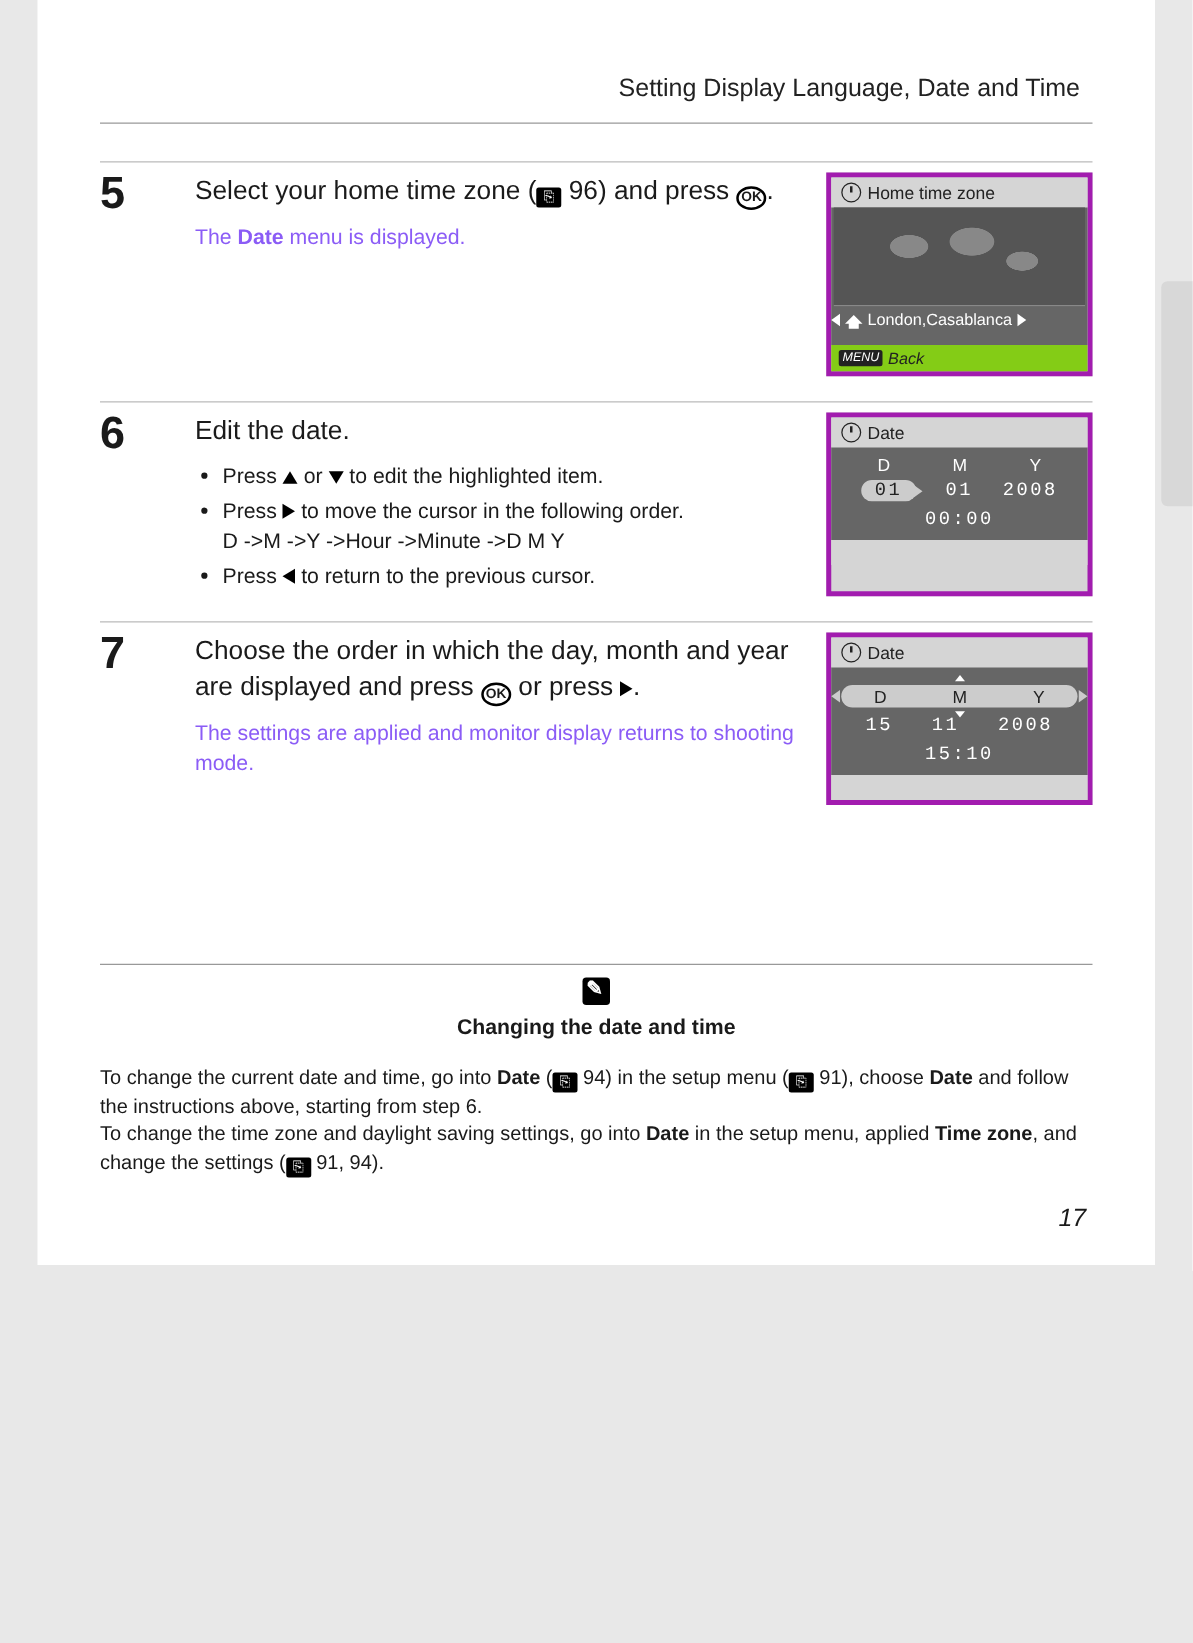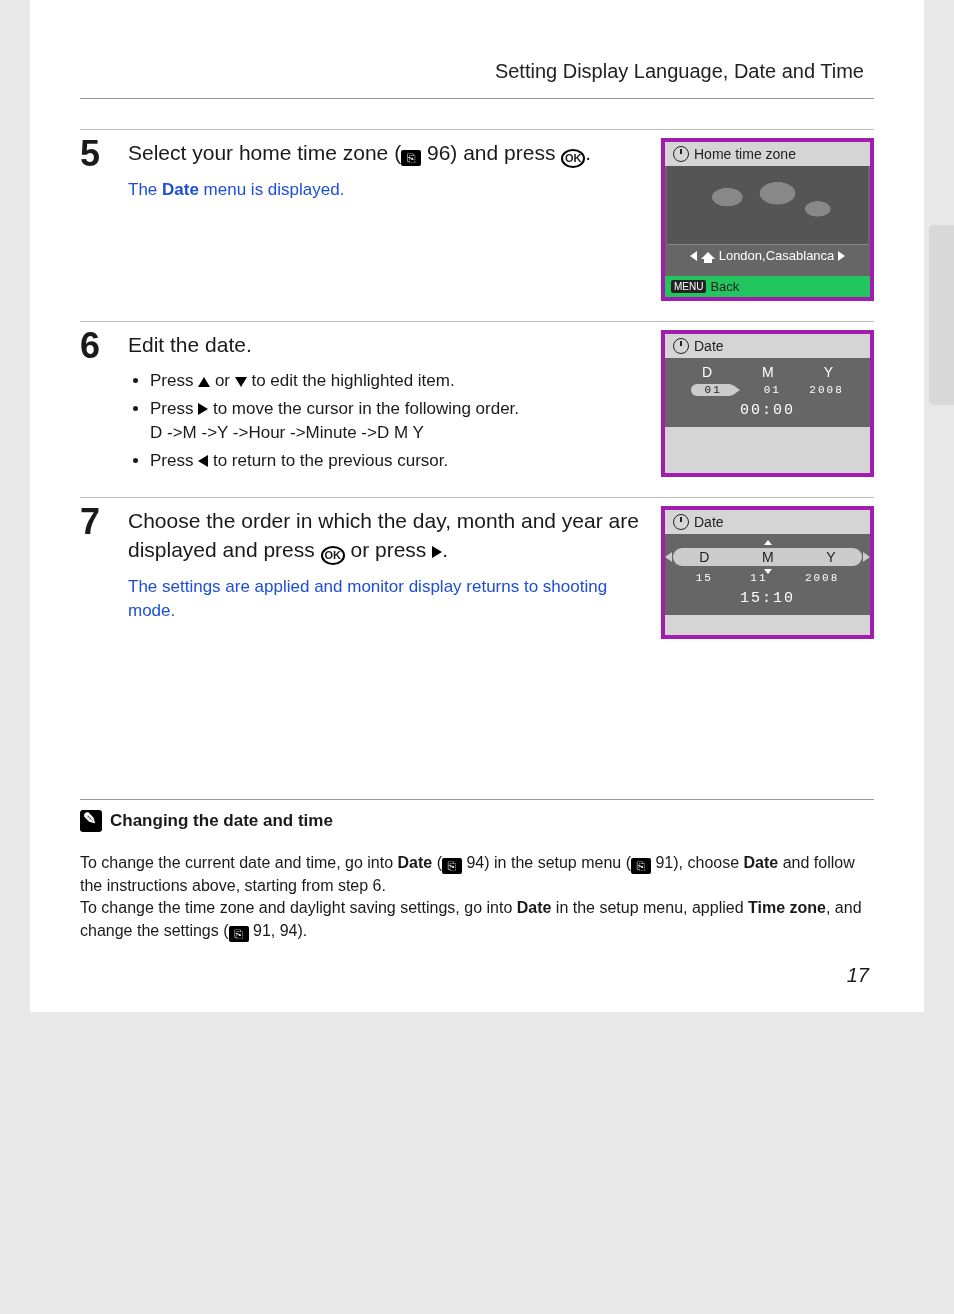--- a/index.html
+++ b/index.html
@@ -64,34 +64,35 @@
     font-weight: bold;
     width: 48px;
     flex: 0 0 48px;
     line-height: 1;
     padding-top: 6px;
   }
   .step-body {
     flex: 1;
     display: flex;
     padding: 8px 0 20px 0;
+    margin-left: 28px;
   }
   .step-text {
     flex: 1;
     font-size: 19px;
     line-height: 1.4;
     padding-right: 15px;
   }
   .step-text .head {
     font-size: 21px;
     margin-bottom: 10px;
   }
   .step-text .sub {
     font-size: 17px;
-    color: #1d4ed8;
+    color: #8b5cf6;
   }
   .step-text ul {
     margin: 8px 0 0 0;
     padding-left: 22px;
   }
   .step-text li {
     font-size: 17px;
     margin-bottom: 4px;
     line-height: 1.4;
   }
@@ -157,40 +158,40 @@
       radial-gradient(ellipse 30px 18px at 30% 40%, #888 50%, transparent 52%),
       radial-gradient(ellipse 35px 22px at 55% 35%, #888 50%, transparent 52%),
       radial-gradient(ellipse 25px 15px at 75% 55%, #888 50%, transparent 52%),
       #555;
     border-bottom: 1px solid #888;
     margin: 0 2px;
   }
   .lcd-row {
     display: flex;
     align-items: center;
-    justify-content: center;
     font-size: 13px;
     padding: 3px 0;
     gap: 4px;
   }
   .lcd-arrow-l, .lcd-arrow-r {
     width: 0; height: 0;
     border-top: 5px solid transparent;
     border-bottom: 5px solid transparent;
   }
   .lcd-arrow-l { border-right: 7px solid #fff; }
   .lcd-arrow-r { border-left: 7px solid #fff; }
   .lcd-foot {
-    background: #22c55e;
+    background: #84cc16;
     color: #222;
     font-size: 13px;
     padding: 3px 6px;
     display: flex;
     align-items: center;
     gap: 4px;
+    font-style: italic;
   }
   .menu-badge {
     background: #222;
     color: #fff;
     font-size: 10px;
     padding: 1px 3px;
     border-radius: 2px;
   }
 
   .lcd-date {
@@ -207,21 +208,21 @@
     padding: 0 12px;
     font-size: 14px;
     margin-bottom: 4px;
     font-family: Arial, sans-serif;
     letter-spacing: 0;
   }
   .val-row {
     display: flex;
     justify-content: space-around;
     padding: 0 12px;
-    font-size: 11px;
+    font-size: 15px;
     margin-bottom: 6px;
     align-items: center;
   }
   .time-row {
     display: flex;
     justify-content: center;
     font-size: 15px;
   }
   .sel-pill {
     background: #ccc;
@@ -331,20 +332,21 @@
     border-top: 1px solid #999;
     margin-bottom: 10px;
   }
   .note-head {
     display: flex;
     align-items: center;
     gap: 8px;
     font-weight: bold;
     font-size: 17px;
     margin-bottom: 8px;
+    flex-direction: column;
   }
   .note-icon {
     width: 22px;
     height: 22px;
     background: #000;
     border-radius: 3px;
     position: relative;
   }
   .note-icon::after {
     content: "✎";

